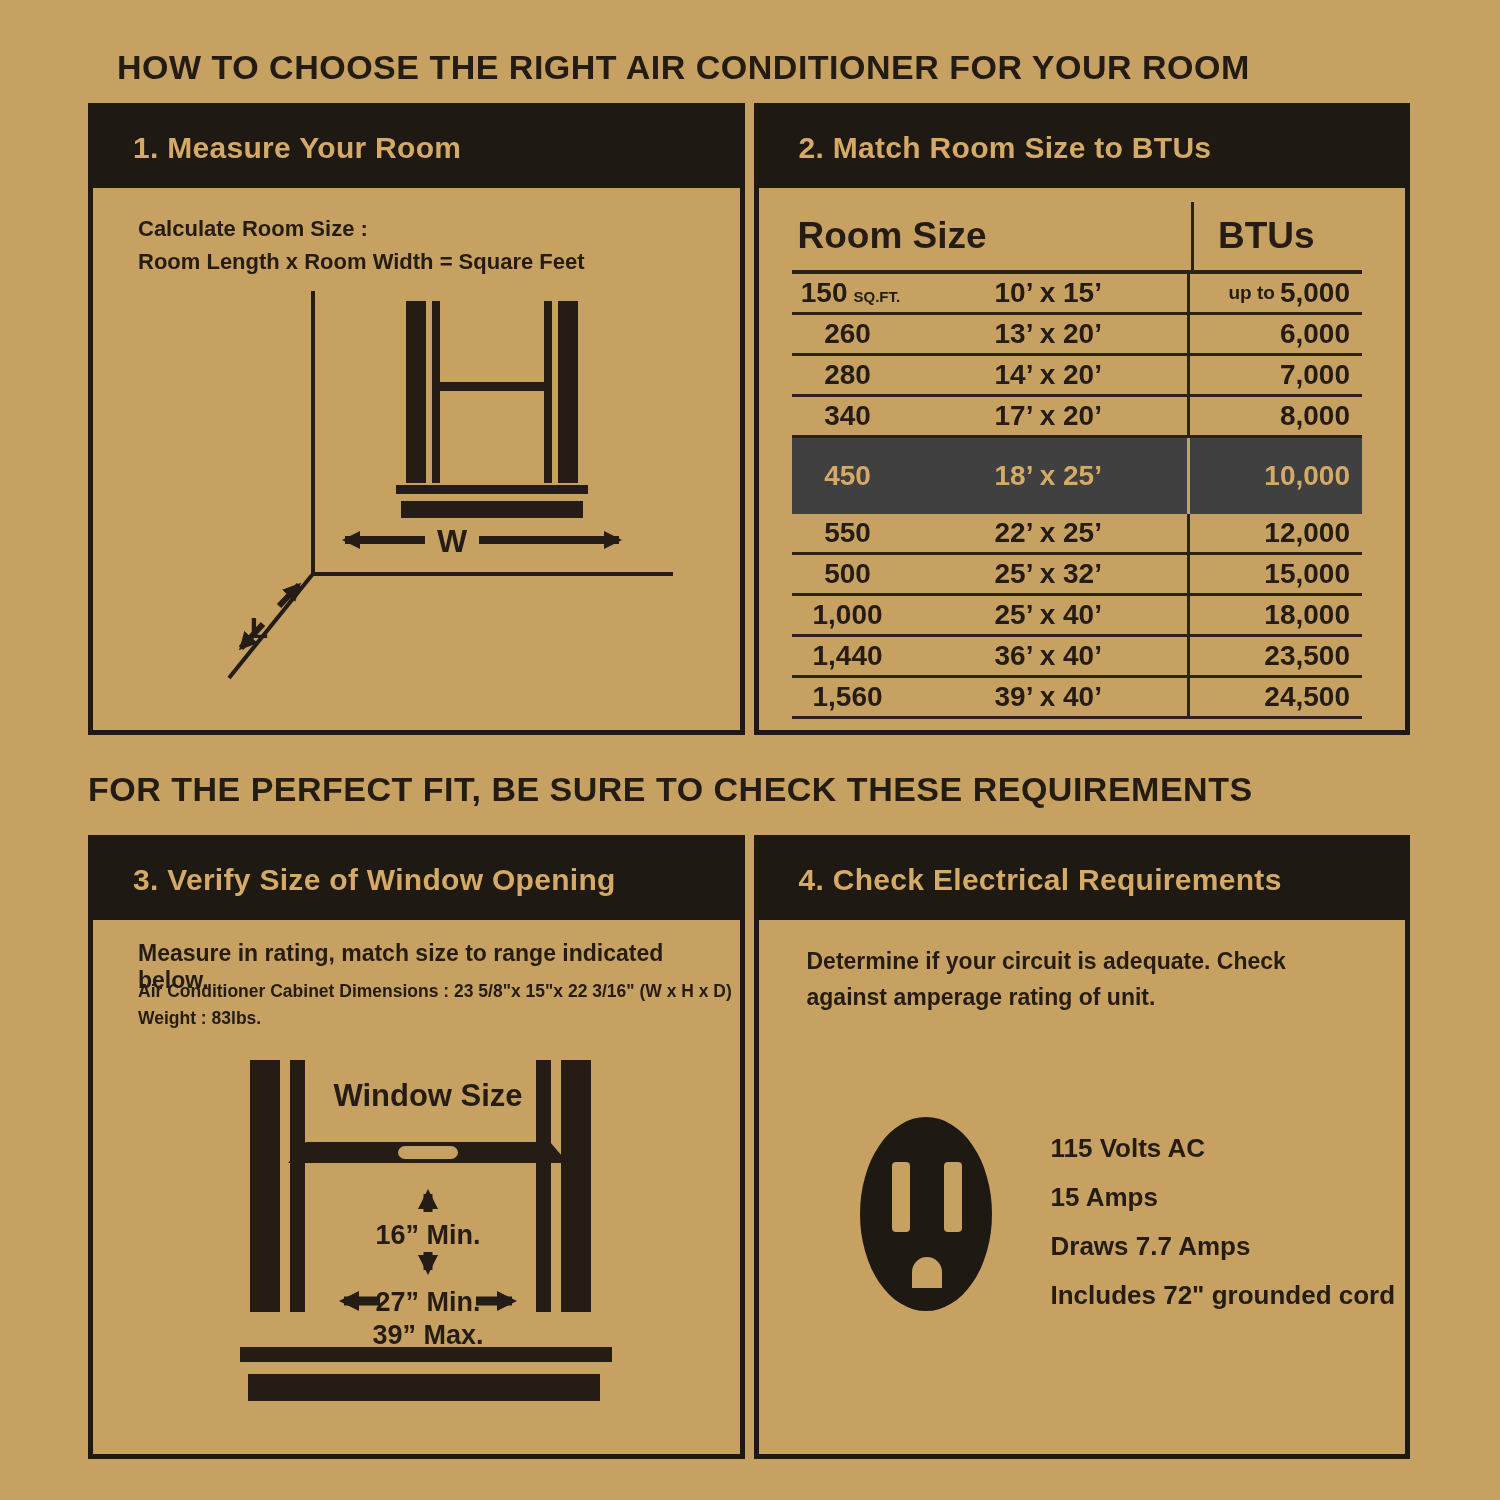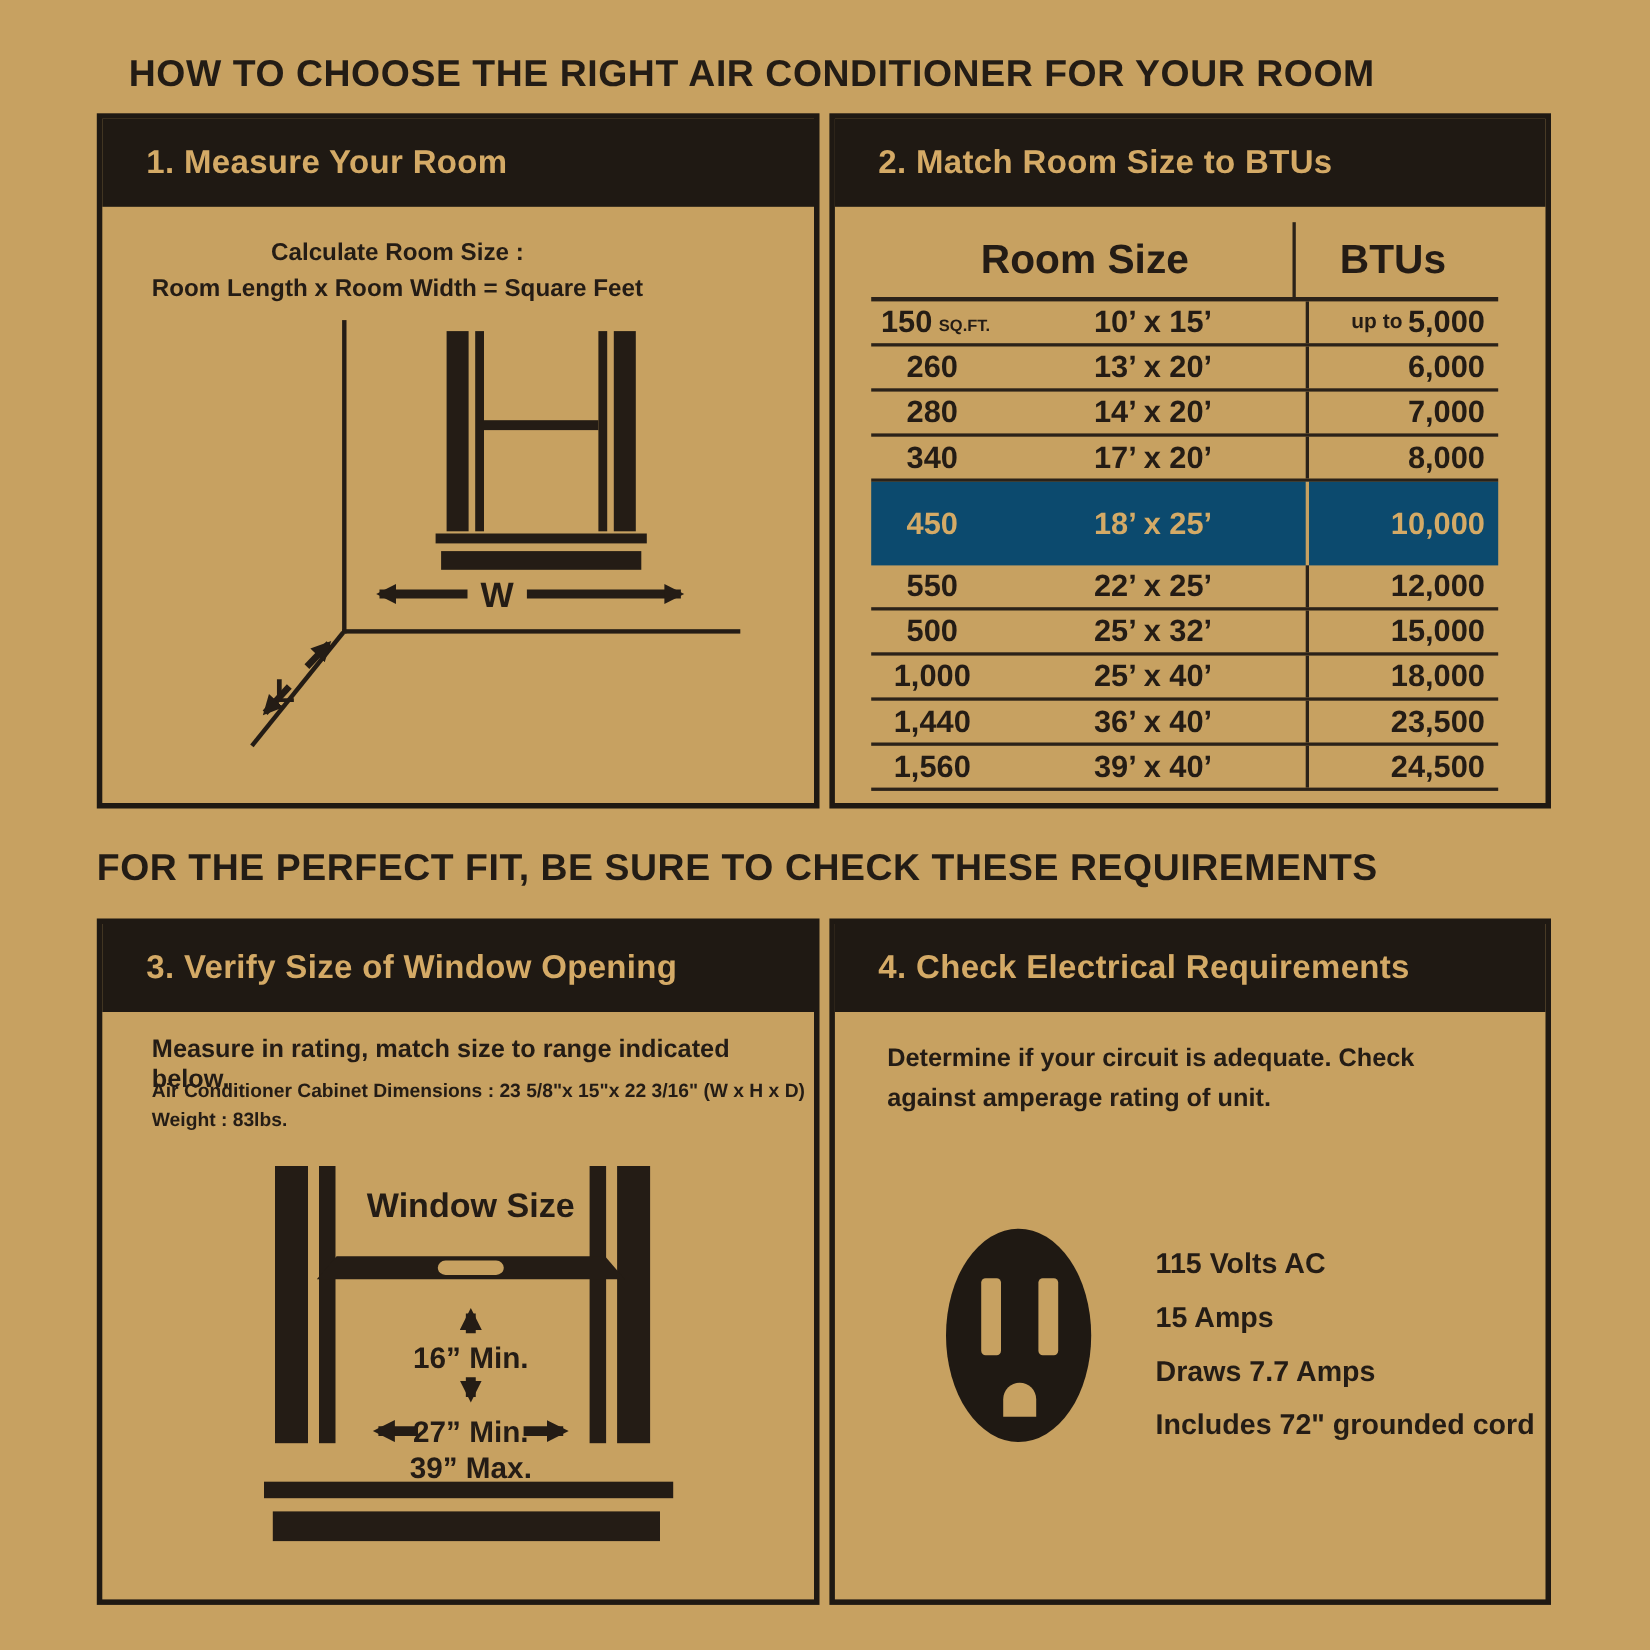--- a/index.html
+++ b/index.html
@@ -15,21 +15,21 @@
 
   .big-title {
     position:absolute; left:0;
     font-size:34px; font-weight:700; letter-spacing:0.5px;
     color:#231c15; white-space:nowrap;
   }
   #title1 { top:48px;margin-left:29px; }
   #title2 { top:770px; }
 
   .panel-row { position:absolute; left:0; width:1322px; display:flex; gap:9px; }
-  #section1-panels { top:103px; height:632px;text-align:center; }
+  #section1-panels { top:103px; height:632px; }
   #section2-panels { top:835px; height:624px; }
 
   .panel { flex:1; border:5px solid #1f1913; box-sizing:border-box; position:relative; }
   .panel-header {
     height:80px; background:#1f1913;
     display:flex; align-items:center; padding-left:40px;
   }
   .panel-header span {
     color:#d4aa66; font-size:30px; font-weight:700; letter-spacing:0.3px;
   }
@@ -40,32 +40,32 @@
     position:absolute; top:24px; left:45px;
     font-size:22px; font-weight:700; line-height:1.5; color:#241c15;
   }
   .room-svg { position:absolute; left:118px; top:98px; }
 
   
   .btu-table { position:absolute; left:33px; right:43px; top:14px; }
   .thead { display:flex; align-items:center; height:68px; border-bottom:4px solid #2b2219; }
   .thead .h1 { flex:1; font-size:37px; font-weight:700; padding-left:6px; }
   .thead .h2 { width:144px; align-self:stretch; display:flex; align-items:center;
-               border-left:3px solid #2b2219; font-size:37px; font-weight:700; padding-left:40px; }
+               border-left:3px solid #2b2219; font-size:37px; font-weight:700; padding-left:24px; }
   .trow { display:flex; align-items:stretch; min-height:38px; border-bottom:3px solid #2b2219; }
   .trow .c1 { width:118px; display:flex; align-items:center; justify-content:center;
               font-size:28px; font-weight:700; }
   .trow .c1 .unit { font-size:15px; font-weight:700; margin-left:6px; margin-top:6px; }
   .trow .c2 { flex:1; display:flex; align-items:center; justify-content:center;
               font-size:28px; font-weight:700; }
   .trow .c3 { width:160px; border-left:3px solid #2b2219;
               display:flex; align-items:center; justify-content:flex-end;
               padding-right:12px; font-size:28px; font-weight:700; }
   .trow .c3 .pre { font-size:19px; font-weight:700; margin-right:5px; }
-  .trow.hl { background:#0c4a6e; color:#d4aa66; min-height:76px; border-bottom:none; }
+  .trow.hl { background:#404040; color:#d4aa66; min-height:76px; border-bottom:none; }
   .trow.hl .c3 { border-left-color:#c7a161; }
 
   
   .measure-line { position:absolute; top:20px; left:45px; font-size:23px; font-weight:700; }
   .cabinet-lines { position:absolute; top:58px; left:45px; font-size:17.5px;
                    font-weight:700; line-height:1.55; }
   .window-svg { position:absolute; left:145px; top:140px; }
 
   
   .circuit-text { position:absolute; top:24px; left:48px; width:520px;

